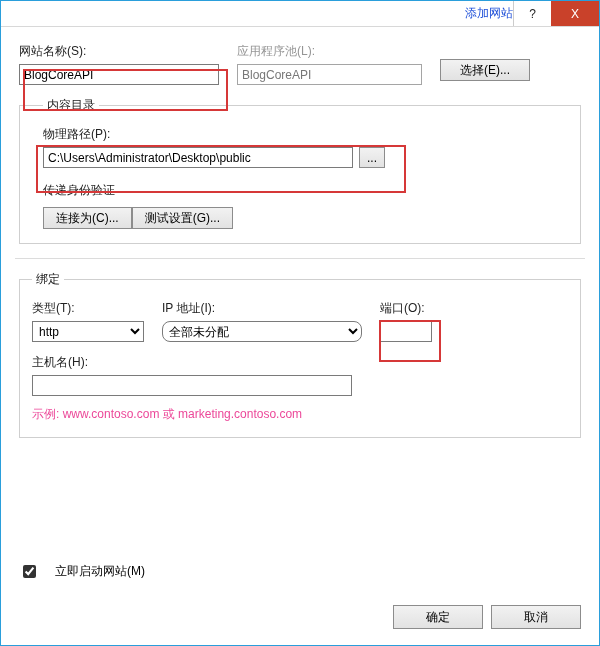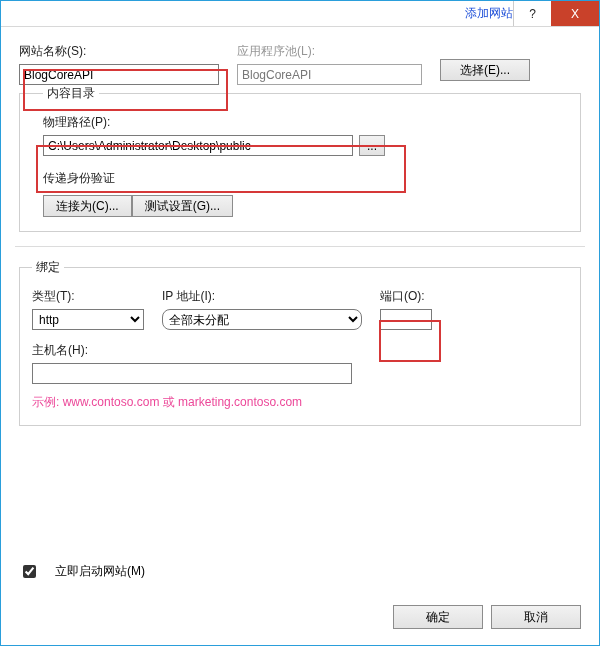--- a/index.html
+++ b/index.html
@@ -16,21 +16,21 @@
     .col { display:flex; flex-direction:column; }
     .label { color:#222; }
     .disabled-label { color:#959595; }
     input[type="text"] { height:21px; border:1px solid #7a7a7a; padding:0 4px; background:#fff; outline:none; font-size:12px;}
     input[readonly] { color:#777; background:#fff; border-color:#a5a5a5;}
     select { height:21px; border:1px solid #7a7a7a; background:#fff; padding:0 2px; font-size:12px;}
     .btn { height:22px; border:1px solid #8c8c8c; background:linear-gradient(#f2f2f2,#e2e2e2); padding:0 12px; display:inline-flex; align-items:center; justify-content:center; cursor:default;}
     .small-btn { width:26px; height:21px; padding:0;}
     fieldset { border:1px solid #cfcfcf; margin:0; padding:12px 12px 14px 12px; position:relative;}
     legend { padding:0 4px; color:#222; font-size:12px;}
-    .content-dir-group { margin-top:0;padding-left:23px; }
+    .content-dir-group { margin-top:12px;padding-left:23px; }
     .highlight { border:2px solid #d63838; position:absolute; pointer-events:none; }
     .hl1 { top:42px; left:22px; width:205px; height:42px;}
     .hl2 { top:118px; left:35px; width:370px; height:48px;}
     .hl3 { top:293px; left:378px; width:62px; height:42px;}
     .checkbox-row { display:flex; align-items:center; gap:16px; position:absolute; left:18px; bottom:64px;}
     .checkbox { width:13px; height:13px; accent-color:#333;}
     .bottom-bar { position:absolute; right:18px; bottom:16px; display:flex; gap:8px;}
     .bottom-bar .btn { width:90px; height:24px;}
     .hr { border:none; border-top:1px solid #dcdcdc; margin:14px -4px 12px -4px;}
     .example { color:#ec4899; margin-top:10px; }

